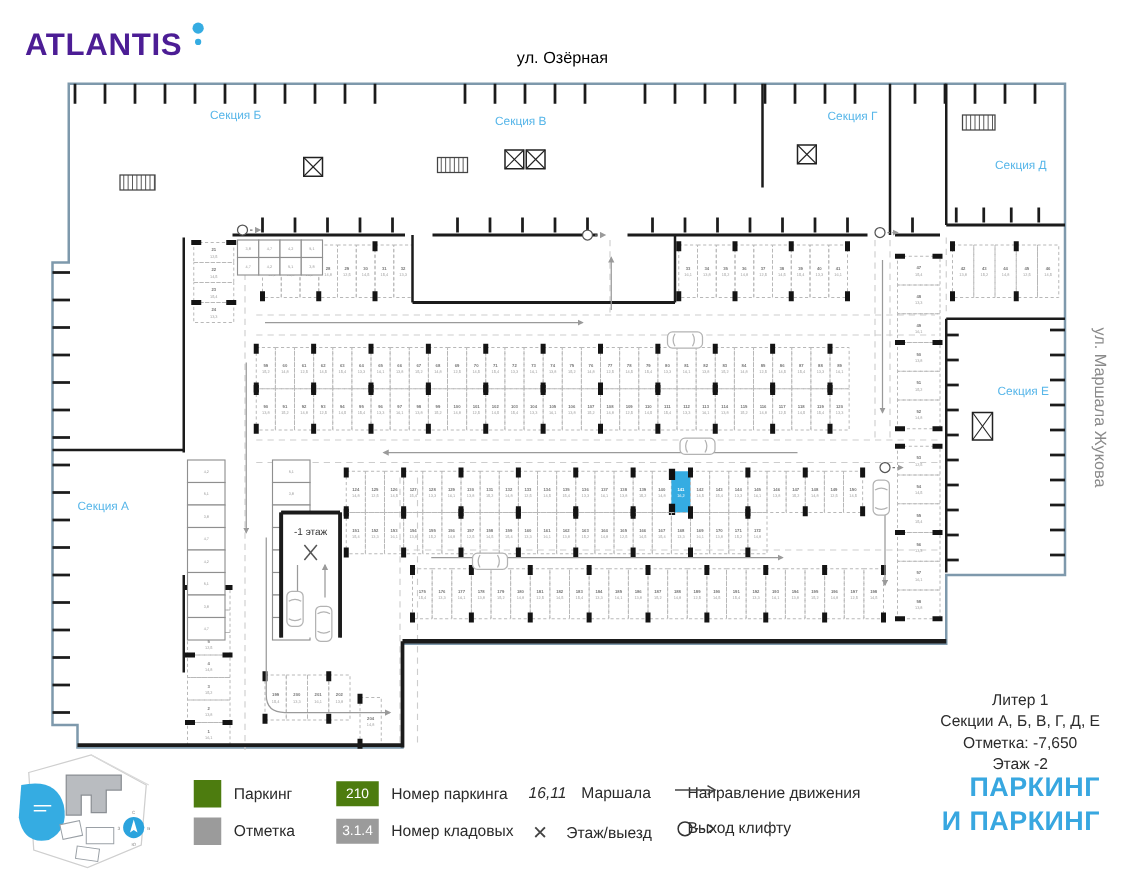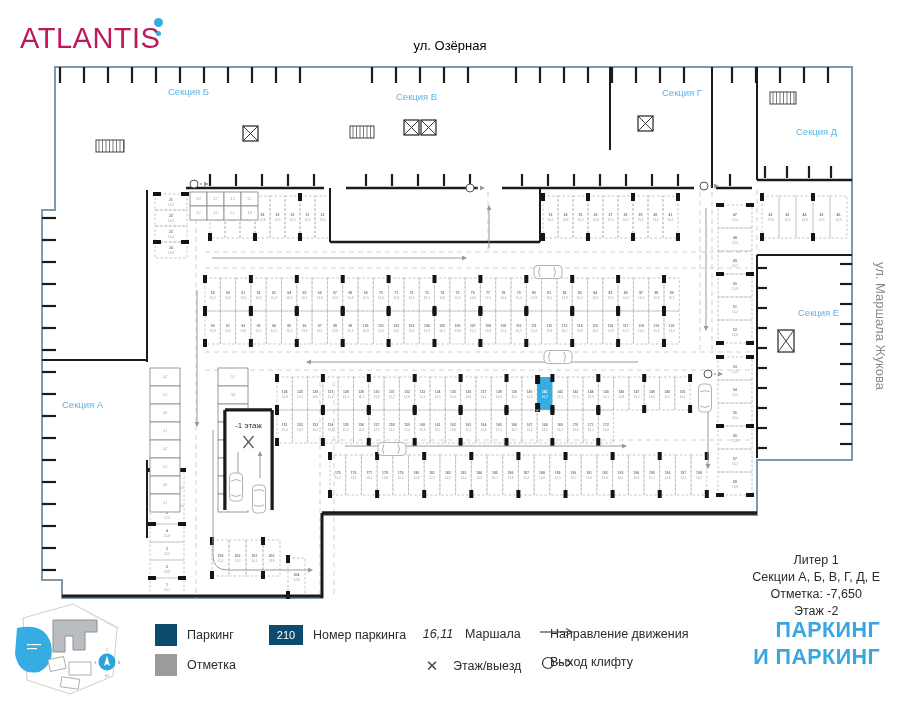--- a/index.html
+++ b/index.html
@@ -1,38 +1,38 @@
 <!DOCTYPE html>
 <html><head>
 <meta charset="utf-8">
 <style>
   html,body{margin:0;padding:0;background:#fff;}
   .page{position:relative;width:900px;height:701px;background:#fff;overflow:hidden;
         font-family:"Liberation Sans",sans-serif;}
   svg{position:absolute;left:0;top:0;}
-  .brand{position:absolute;left:20px;top:22px;font-size:29px;font-weight:400;
-         letter-spacing:.5px;color:#be185d;}
+  .brand{position:absolute;left:20px;top:22px;font-size:25px;font-weight:700;
+         letter-spacing:.5px;color:#4c1d95;}
   .brand .d1{position:absolute;left:134px;top:-4px;width:9px;height:9px;border-radius:50%;
              background:#35ace2;}
   .brand .d2{position:absolute;left:136px;top:9px;width:5px;height:5px;border-radius:50%;
              background:#35ace2;}
   .street-top{position:absolute;left:50%;transform:translateX(-50%);top:38px;
               font-size:13px;color:#000000;}
   .street-right{position:absolute;right:12px;top:262px;writing-mode:vertical-rl;
                 font-size:13px;color:#8a8a8a;}
   .info{position:absolute;right:20px;top:552px;text-align:center;font-size:12.5px;
         line-height:17px;color:#2b2b2b;}
   .title{position:absolute;right:20px;top:617px;text-align:right;font-size:21.5px;
          line-height:27px;font-weight:700;color:#38a7e0;letter-spacing:.4px;}
   .legend{position:absolute;left:155px;top:618px;width:560px;height:64px;}
   .lg{position:absolute;display:flex;align-items:center;gap:10px;font-size:12.5px;color:#2b2b2b;}
   .sw{width:22px;height:22px;display:inline-block;}
   .swx{width:34px;height:20px;display:inline-flex;align-items:center;justify-content:center;
        color:#fff;font-size:11px;}
-  .blue{background:#0c4a6e;} .gray{background:#9b9b9b;}
+  .blue{background:#4d7c0f;} .gray{background:#9b9b9b;}
   .x-ic{font-size:15px;color:#444;width:22px;text-align:center;}
   .areax{font-size:12.5px;color:#2b2b2b;width:34px;text-align:center;font-style:italic;}
   
   .tn{font-family:"Liberation Sans",sans-serif;font-size:3.4px;font-weight:bold;
       fill:#7a7a7a;text-anchor:middle;}
   .ta{font-family:"Liberation Sans",sans-serif;font-size:3.1px;fill:#9e9e9e;text-anchor:middle;}
   .sec{font-family:"Liberation Sans",sans-serif;font-size:9.5px;fill:#57b6e9;}
   .rmp{font-family:"Liberation Sans",sans-serif;font-size:8px;fill:#333;text-anchor:middle;}
   .stall{fill:none;stroke:#b8b8b8;stroke-width:.8;stroke-dasharray:2.5 2;}
   .stge{fill:#fff;stroke:#8f8f8f;stroke-width:.9;}
@@ -1511,20 +1511,24 @@
       <span>Паркинг</span>
     </div>
     <div class="lg" style="left:0;top:36px">
       <span class="sw gray"></span>
       <span>Отметка</span>
     </div>
     <div class="lg" style="left:114px;top:7px">
       <span class="swx blue">210</span>
       <span>Номер паркинга</span>
     </div>
+    <div class="lg" style="left:114px;top:37px">
+      <span class="swx gray">3.1.4</span>
+      <span>Номер кладовых</span>
+    </div>
     <div class="lg" style="left:266px;top:9px">
       <span class="areax">16,11</span>
       <span>Маршала</span>
     </div>
     <div class="lg" style="left:266px;top:39px">
       <span class="x-ic">✕</span>
       <span>Этаж/выезд</span>
     </div>
     <div class="lg" style="left:385px;top:9px">
       <span>

